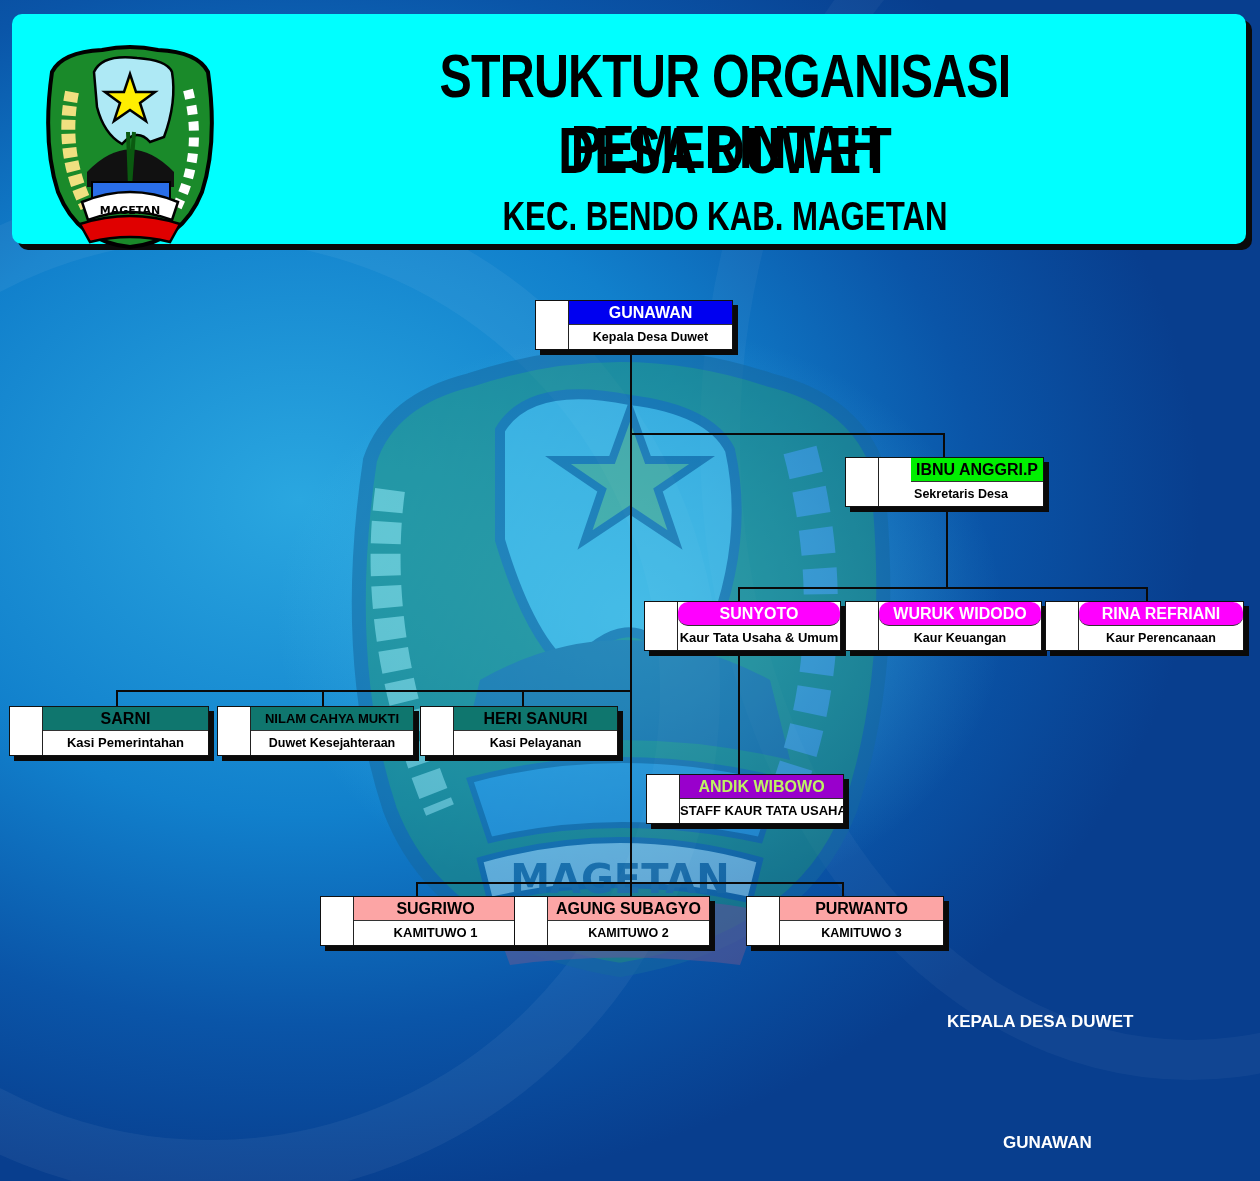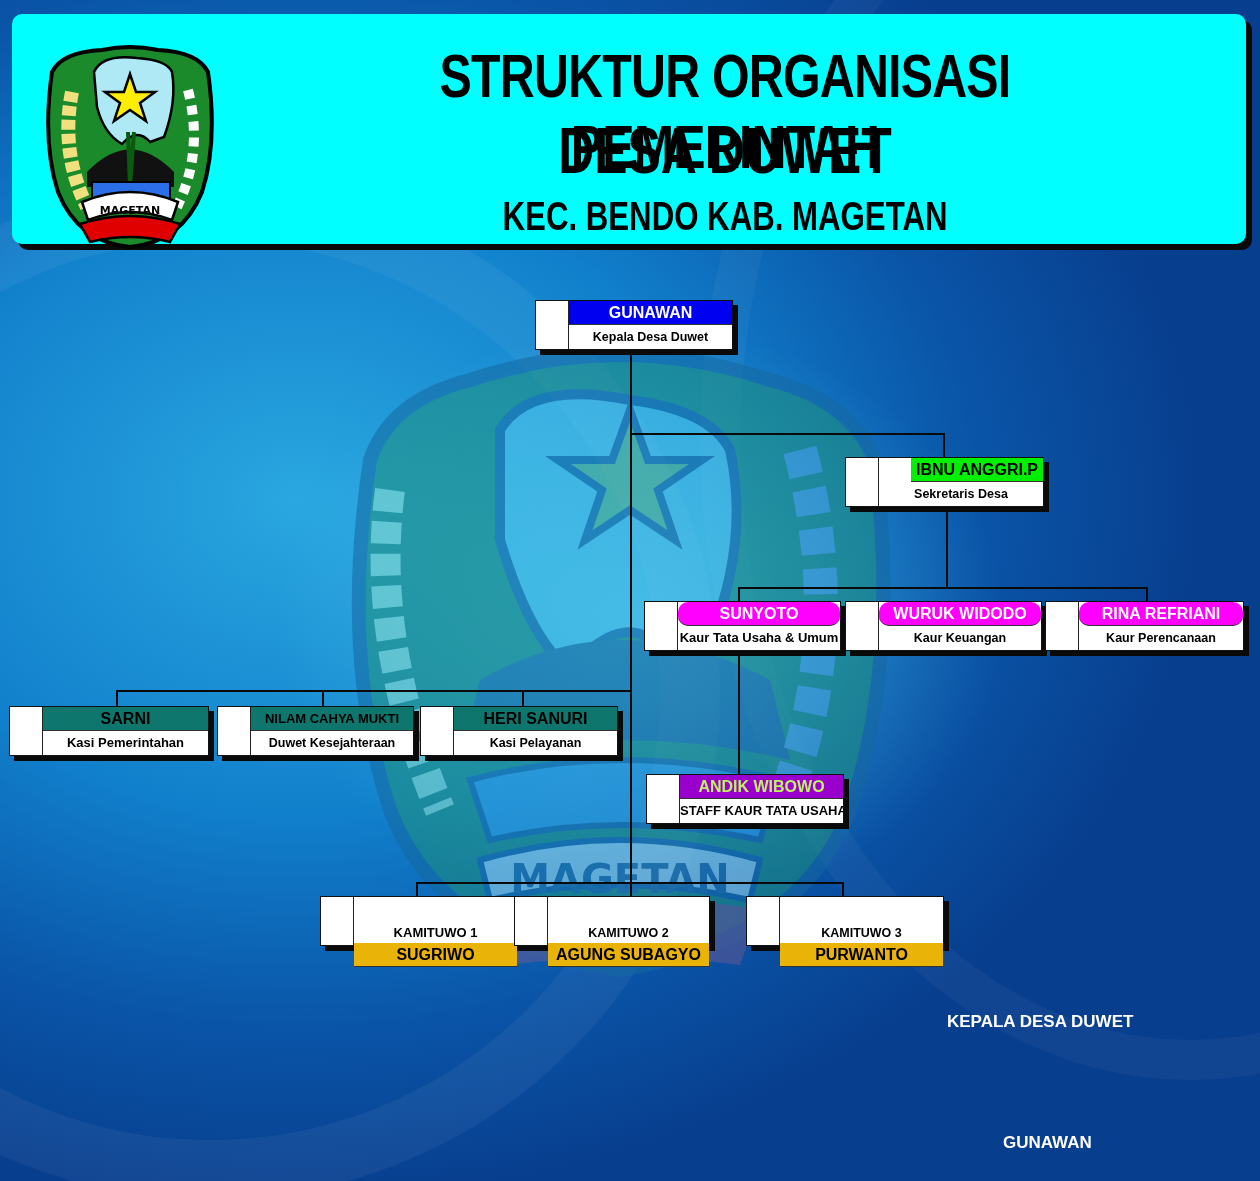--- a/index.html
+++ b/index.html
@@ -34,21 +34,21 @@
   .box .role{position:absolute;left:33px;right:0;top:24px;bottom:0;line-height:24px;text-align:center;
     font-weight:bold;font-size:12.5px;font-family:"Liberation Sans",sans-serif;color:#000;white-space:nowrap;overflow:hidden;}
   .box .role.sm{font-size:13px;}
   .box .name.sm{font-size:13px;}
 
   .c-blue .name{background:#0000f0;color:#fff;}
   .c-green .name{background:#00f000;color:#000;margin-left:32px;}
   .c-magenta .name{background:#ff00ff;color:#fff;border-radius:10px;}
   .c-orange .name{background:#0f766e;color:#000;}
   .c-purple .name{background:#9900cc;color:#bef264;}
-  .c-yellow .name{background:#eab308;color:#000;margin-top:46px;}
+  .c-yellow .name{background:#fca5a5;color:#000;}
 
   
   .ln{position:absolute;background:#0a0a0a;}
   .h{height:2px;} .v{width:2px;}
 
   .footer-title,.footer-name{position:absolute;color:#fff;font-weight:bold;font-family:"Liberation Sans",sans-serif;}
   .footer-title{left:947px;top:1012px;font-size:17px;}
   .footer-name{left:1003px;top:1133px;font-size:17px;}
 </style>
 </head>

